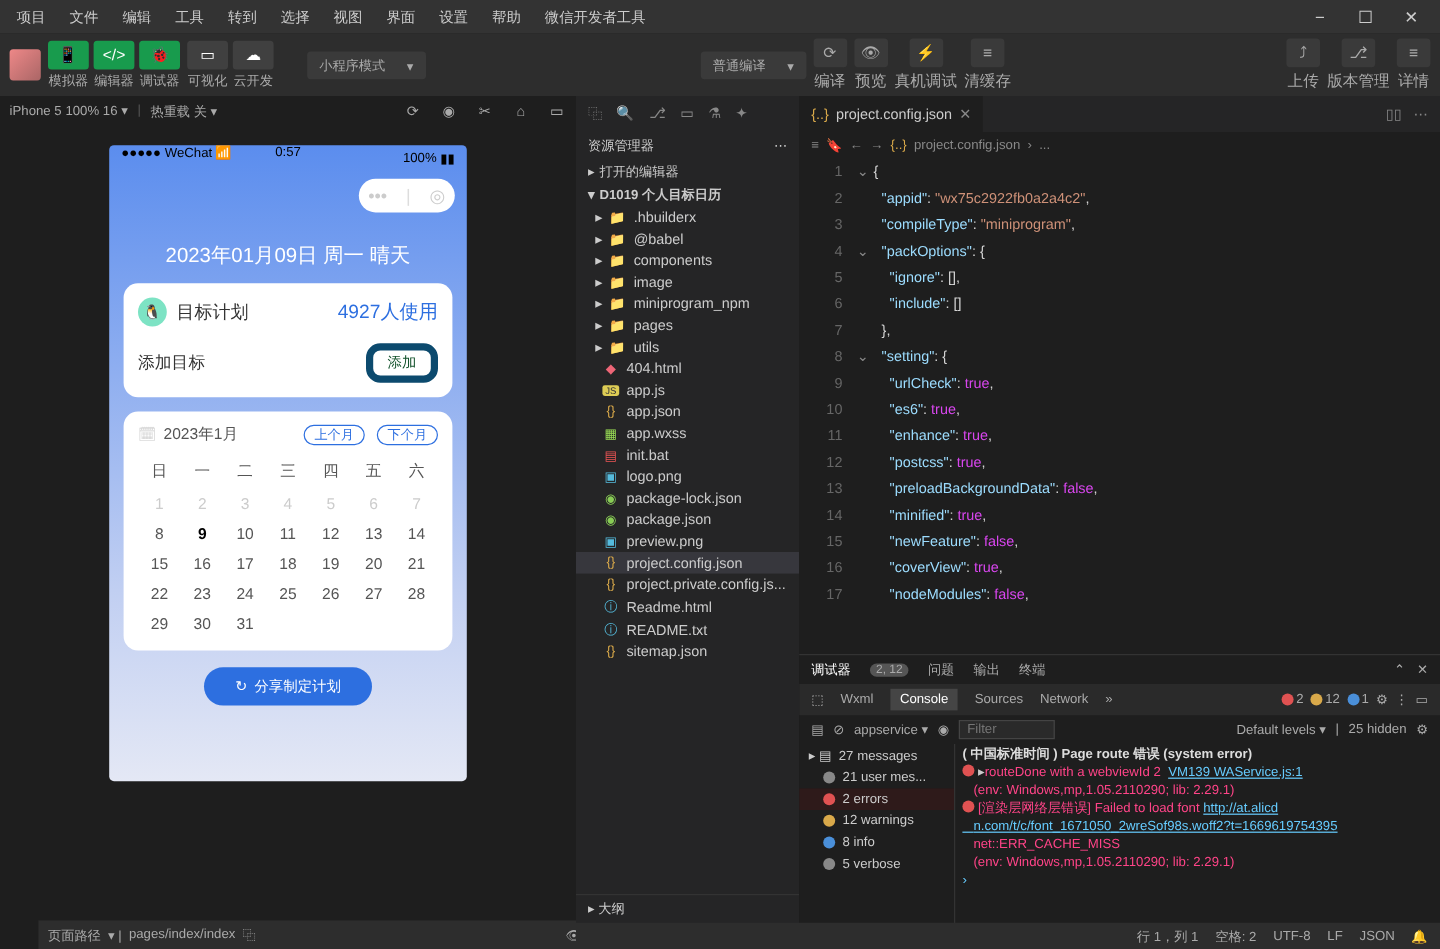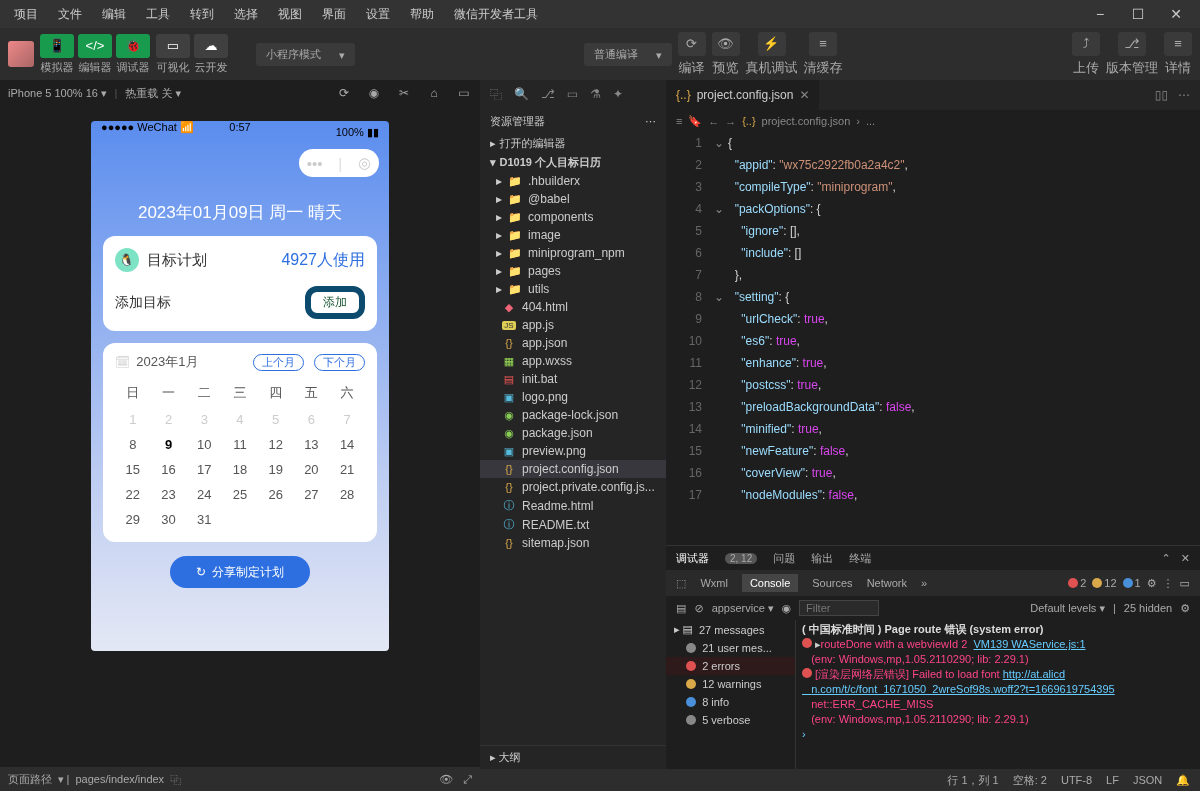--- a/index.html
+++ b/index.html
@@ -18,21 +18,21 @@
 .toolbar .lbls { display: flex; gap: 4px; font-size: 11px; color: #aaa; }
 .toolbar .lbls span { width: 34px; text-align: center; }
 .toolbar .sel { background: #3a3a3a; padding: 4px 10px; border-radius: 3px; font-size: 11px; display: flex; align-items: flex-end; gap: 18px; color: #aaa; }
 .toolbar .iconbtn { width: 28px; height: 24px; border-radius: 3px; background: #3a3a3a; display: flex; align-items: center; justify-content: center; color: #aaa; font-size: 13px; }
 .toolbar .spacer { flex: 1; }
 .toolbar .rgrp { display: flex; flex-direction: column; align-items: center; gap: 3px; }
 .toolbar .rlbl { font-size: 13px; color: #aaa; }
 .main { display: flex; height: 711px; }
 .simcol { width: 480px; background: #1e1e1e; display: flex; flex-direction: column; }
 .simbar { height: 26px; display: flex; align-items: center; padding: 0 8px; gap: 10px; font-size: 11px; color: #aaa; justify-content: space-between; }
-.simbar .left { display: flex; gap: 8px; align-items: center; }
+.simbar .left { display: flex; gap: 8px; align-items: flex-start; }
 .simbar .right { display: flex; gap: 14px; align-items: center; }
 .simbar .ic { width: 16px; height: 16px; display: flex; align-items: center; justify-content: center; font-size: 12px; }
 .phone-wrap { flex: 1; display: flex; justify-content: center; padding-top: 15px; }
 .phone { width: 298px; height: 530px; background: linear-gradient(180deg,#5b8dee 0%,#c1cff2 70%,#e4e8f5 100%); border-radius: 4px; overflow: hidden; position: relative; }
 .statusbar { height: 22px; display: flex; padding: 0 10px; color: #000; font-size: 11px; }
 .statusbar .time { position: absolute; left: 50%; transform: translateX(-50%); font-weight: 400; }
 .statusbar .right { margin-left: auto; display: flex; align-items: center; gap: 3px; }
 .capsule { position: absolute; right: 10px; top: 28px; width: 80px; height: 28px; background: #fff; border-radius: 14px; display: flex; align-items: center; justify-content: space-around; }
 .capsule span { font-size: 15px; }
 .phone-date { text-align: center; color: #fff; font-size: 17px; margin-top: 58px; }
@@ -47,21 +47,21 @@
 .cal { background: #fff; margin: 12px; border-radius: 12px; padding: 10px 12px; }
 .cal-hdr { display: flex; align-items: center; gap: 6px; }
 .cal-hdr .ym { color: #555; font-size: 13px; }
 .cal-hdr .navb { margin-left: auto; }
 .cal-hdr .pill { border: 1px solid #2d6fe0; color: #2d6fe0; border-radius: 10px; padding: 0 8px; font-size: 11px; margin-left: 4px; }
 .cal table { width: 100%; border-collapse: collapse; margin-top: 8px; }
 .cal th, .cal td { text-align: center; padding: 5px 0; font-size: 13px; color: #555; font-weight: normal; }
 .cal td.dim { color: #ccc; }
 .cal td.today { font-weight: 700; color: #000; }
 .sharebtn { background: #2d6fe0; color: #fff; margin: 14px auto; width: 140px; height: 32px; border-radius: 16px; display: flex; align-items: center; justify-content: center; gap: 6px; font-size: 12px; }
-.pathbar { height: 24px; background: #2d2d2d; display: flex; align-items: center; padding: 0 8px; font-size: 11px; color: #aaa; gap: 6px; width: 480px; }
+.pathbar { height: 24px; background: #2d2d2d; display: flex; align-items: center; padding: 0 8px; font-size: 11px; color: #aaa; gap: 6px; width: 480px; margin-left: 32px; }
 .pathbar .right { margin-left: auto; display: flex; gap: 10px; }
 .explorer { width: 186px; background: #252526; display: flex; flex-direction: column; }
 .exp-icobar { height: 28px; display: flex; align-items: center; gap: 12px; padding: 0 10px; color: #888; }
 .exp-title { height: 26px; display: flex; align-items: center; padding: 0 10px; font-size: 11px; color: #ccc; justify-content: space-between; }
 .exp-sec { padding: 2px 10px; font-size: 11px; color: #ccc; display: flex; align-items: center; gap: 4px; }
 .exp-sec.bold { font-weight: 600; }
 .tree { flex: 1; overflow: auto; font-size: 12px; }
 .tree .item { display: flex; align-items: center; gap: 6px; padding: 2px 0 2px 22px; color: #ccc; cursor: pointer; }
 .tree .item.folder { padding-left: 16px; }
 .tree .item.sel { background: #37373d; }

